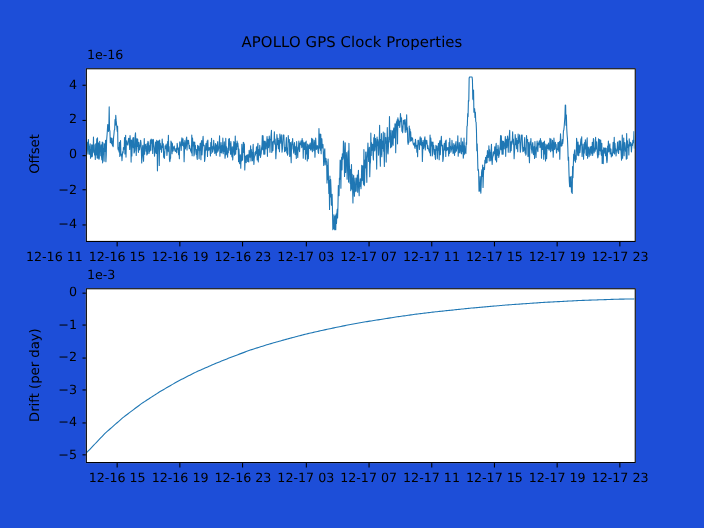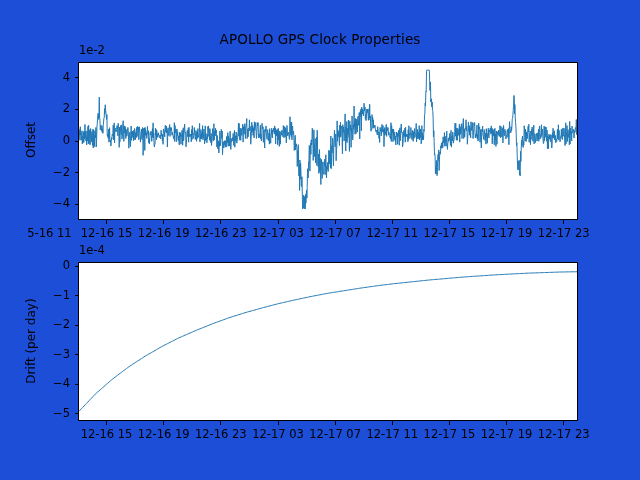--- a/index.html
+++ b/index.html
@@ -148,31 +148,31 @@
     stroke-linejoin: round;
   }
 </style>
 </head>
 <body>
 
 <div id="figure">
 
   <div class="fig-title">APOLLO GPS Clock Properties</div>
 
-  <div class="exp-label" id="exp-offset">1e-2</div>
+  <div class="exp-label" id="exp-offset">1e-16</div>
 
   <div class="ylabel" id="ylabel-offset">Offset</div>
 
   <div class="axes" id="axes-offset">
     <svg id="svg-offset" viewBox="0 0 500 158" preserveAspectRatio="none">
       <path id="offset-path" class="series-line" d="M0.00,66.95L0.33,67.65L0.67,74.62L1.00,78.19L1.33,64.58L1.67,72.83L2.00,71.46L2.33,78.17L2.67,70.73L3.00,68.57L3.34,81.91L3.67,74.60L4.00,80.14L4.34,69.43L4.67,80.64L5.00,79.86L5.34,69.48L5.67,76.72L6.00,62.29L6.34,75.50L6.67,69.51L7.00,78.97L7.34,74.92L7.67,82.95L8.01,68.69L8.34,78.91L8.67,72.34L9.01,64.03L9.34,81.71L9.67,63.17L10.01,81.84L10.34,67.65L10.67,68.76L11.01,82.89L11.34,81.84L11.67,66.39L12.01,72.23L12.34,72.42L12.68,79.65L13.01,69.51L13.34,80.42L13.68,83.42L14.01,66.94L14.34,86.14L14.68,67.68L15.01,78.27L15.34,73.18L15.68,84.72L16.01,68.66L16.34,72.84L16.68,75.75L17.01,65.27L17.34,85.01L17.68,78.62L18.01,65.05L18.35,61.02L18.68,56.29L19.01,50.96L19.35,51.30L19.68,57.16L20.01,54.22L20.35,34.62L20.68,55.92L21.01,56.79L21.35,67.62L21.68,65.33L22.01,62.97L22.35,67.88L22.68,68.70L23.02,63.63L23.35,70.40L23.68,66.67L24.02,71.23L24.35,62.66L24.68,59.77L25.02,55.89L25.35,55.52L25.68,46.21L26.02,51.49L26.35,42.33L26.68,47.04L27.02,50.34L27.35,53.63L27.69,57.19L28.02,52.36L28.35,73.07L28.69,74.36L29.02,72.00L29.35,76.18L29.69,67.15L30.02,80.20L30.35,77.51L30.69,65.52L31.02,77.17L31.35,79.83L31.69,78.17L32.02,84.14L32.35,79.34L32.69,75.69L33.02,77.13L33.36,71.98L33.69,72.65L34.02,73.63L34.36,62.92L34.69,77.97L35.02,70.70L35.36,60.67L35.69,80.84L36.02,67.37L36.36,65.90L36.69,68.77L37.02,68.94L37.36,69.77L37.69,67.57L38.03,63.61L38.36,63.47L38.69,64.23L39.03,73.78L39.36,61.10L39.69,65.48L40.03,65.42L40.36,85.44L40.69,65.10L41.03,79.81L41.36,69.84L41.69,66.09L42.03,63.18L42.36,72.16L42.70,62.73L43.03,77.07L43.36,76.21L43.70,74.71L44.03,61.23L44.36,58.49L44.70,67.09L45.03,79.36L45.36,68.24L45.70,63.72L46.03,70.95L46.36,64.37L46.70,72.69L47.03,76.50L47.36,67.20L47.70,70.75L48.03,74.16L48.37,71.95L48.70,69.28L49.03,65.28L49.37,67.72L49.70,75.04L50.03,86.27L50.37,80.00L50.70,72.08L51.03,69.94L51.37,79.08L51.70,84.67L52.03,73.42L52.37,63.80L52.70,78.24L53.04,69.51L53.37,72.36L53.70,68.96L54.04,75.35L54.37,71.22L54.70,78.81L55.04,68.07L55.37,78.01L55.70,66.31L56.04,67.08L56.37,71.92L56.70,77.55L57.04,70.49L57.37,75.77L57.71,68.69L58.04,65.07L58.37,74.51L58.71,64.25L59.04,65.62L59.37,67.94L59.71,65.05L60.04,77.60L60.37,64.49L60.71,64.80L61.04,69.24L61.37,72.80L61.71,80.12L62.04,75.28L62.37,72.34L62.71,66.98L63.04,76.82L63.38,77.52L63.71,65.31L64.04,66.14L64.38,93.49L64.71,76.59L65.04,66.29L65.38,72.67L65.71,65.78L66.04,88.58L66.38,65.22L66.71,72.52L67.04,68.46L67.38,73.72L67.71,70.64L68.05,76.45L68.38,73.04L68.71,64.26L69.05,68.93L69.38,72.21L69.71,68.66L70.05,80.87L70.38,76.04L70.71,82.07L71.05,77.28L71.38,70.32L71.71,72.33L72.05,73.11L72.38,68.88L72.72,73.50L73.05,79.37L73.38,74.88L73.72,66.51L74.05,75.22L74.38,60.67L74.72,75.88L75.05,71.19L75.38,83.32L75.72,85.07L76.05,81.99L76.38,81.92L76.72,66.00L77.05,72.68L77.38,67.24L77.72,77.70L78.05,68.29L78.39,75.35L78.72,75.18L79.05,71.67L79.39,72.63L79.72,70.65L80.05,73.74L80.39,75.02L80.72,75.57L81.05,74.37L81.39,72.83L81.72,76.16L82.05,76.91L82.39,68.10L82.72,70.60L83.06,73.88L83.39,72.90L83.72,78.72L84.06,72.19L84.39,82.36L84.72,66.93L85.06,66.83L85.39,70.32L85.72,69.63L86.06,74.80L86.39,66.32L86.72,63.00L87.06,69.65L87.39,70.17L87.73,63.90L88.06,70.87L88.39,67.69L88.73,85.10L89.06,74.60L89.39,65.70L89.73,73.37L90.06,72.54L90.39,69.26L90.73,64.05L91.06,62.34L91.39,74.38L91.73,65.35L92.06,68.77L92.39,67.99L92.73,65.39L93.06,68.68L93.40,73.08L93.73,70.25L94.06,72.93L94.40,73.17L94.73,75.37L95.06,74.34L95.40,77.12L95.73,60.48L96.06,79.50L96.40,63.30L96.73,68.55L97.06,70.64L97.40,66.98L97.73,79.74L98.07,78.08L98.40,67.03L98.73,73.61L99.07,70.21L99.40,75.87L99.73,78.45L100.07,73.85L100.40,80.57L100.73,82.98L101.07,69.88L101.40,72.99L101.73,74.56L102.07,70.77L102.40,82.25L102.74,73.00L103.07,74.48L103.40,68.13L103.74,70.30L104.07,83.28L104.40,67.31L104.74,65.63L105.07,78.76L105.40,73.35L105.74,65.83L106.07,61.78L106.40,70.20L106.74,70.62L107.07,70.01L107.40,84.88L107.74,82.51L108.07,76.89L108.41,70.53L108.74,68.19L109.07,74.34L109.41,74.39L109.74,65.98L110.07,80.20L110.41,65.08L110.74,74.98L111.07,73.05L111.41,72.32L111.74,74.23L112.07,72.09L112.41,73.57L112.74,79.81L113.08,67.45L113.41,77.55L113.74,63.52L114.08,72.81L114.41,70.97L114.74,76.37L115.08,74.59L115.41,73.37L115.74,65.34L116.08,70.17L116.41,72.90L116.74,77.48L117.08,74.59L117.41,68.38L117.75,75.65L118.08,79.36L118.41,69.65L118.75,76.49L119.08,68.94L119.41,66.43L119.75,75.36L120.08,73.55L120.41,72.22L120.75,70.27L121.08,61.22L121.41,79.95L121.75,72.52L122.08,76.50L122.41,67.38L122.75,72.99L123.08,77.05L123.42,70.13L123.75,75.28L124.08,63.39L124.42,77.82L124.75,71.88L125.08,75.57L125.42,66.85L125.75,74.42L126.08,81.97L126.42,78.63L126.75,63.64L127.08,78.58L127.42,71.33L127.75,77.74L128.09,75.67L128.42,80.86L128.75,72.40L129.09,76.83L129.42,64.24L129.75,68.43L130.09,63.74L130.42,74.47L130.75,68.33L131.09,78.29L131.42,66.43L131.75,73.07L132.09,78.11L132.42,80.75L132.76,71.44L133.09,83.49L133.42,78.52L133.76,75.04L134.09,66.51L134.42,67.77L134.76,79.09L135.09,74.84L135.42,61.49L135.76,78.08L136.09,72.64L136.42,68.70L136.76,73.91L137.09,66.07L137.42,71.06L137.76,68.00L138.09,71.30L138.43,85.02L138.76,73.49L139.09,78.86L139.43,86.90L139.76,80.51L140.09,78.80L140.43,91.16L140.76,80.52L141.09,84.36L141.43,69.07L141.76,79.22L142.09,83.72L142.43,76.57L142.76,67.30L143.10,67.42L143.43,76.54L143.76,68.91L144.10,92.79L144.43,84.69L144.76,79.83L145.10,83.78L145.43,85.99L145.76,79.25L146.10,82.51L146.43,78.62L146.76,84.83L147.10,84.76L147.43,78.79L147.77,85.24L148.10,74.51L148.43,77.96L148.77,81.00L149.10,80.87L149.43,70.49L149.77,84.31L150.10,73.99L150.43,79.62L150.77,76.76L151.10,84.19L151.43,75.38L151.77,68.96L152.10,81.97L152.43,87.52L152.77,81.32L153.10,80.53L153.44,76.31L153.77,79.14L154.10,75.54L154.44,77.53L154.77,71.41L155.10,75.60L155.44,83.44L155.77,71.31L156.10,68.20L156.44,85.22L156.77,78.60L157.10,73.77L157.44,79.01L157.77,69.88L158.11,73.70L158.44,81.16L158.77,78.86L159.11,77.56L159.44,72.58L159.77,70.46L160.11,61.02L160.44,74.08L160.77,61.20L161.11,69.95L161.44,78.22L161.77,65.95L162.11,76.87L162.44,78.28L162.78,66.20L163.11,70.67L163.44,73.33L163.78,67.56L164.11,67.67L164.44,61.98L164.78,80.15L165.11,64.42L165.44,65.32L165.78,72.15L166.11,68.18L166.44,61.44L166.78,65.87L167.11,76.45L167.44,64.39L167.78,64.47L168.11,60.48L168.45,56.27L168.78,76.49L169.11,74.70L169.45,66.64L169.78,74.85L170.11,67.64L170.45,65.91L170.78,66.85L171.11,57.53L171.45,68.86L171.78,64.17L172.11,69.60L172.45,82.27L172.78,76.08L173.12,71.34L173.45,59.97L173.78,65.36L174.12,69.44L174.45,63.44L174.78,73.22L175.12,65.64L175.45,70.48L175.78,75.85L176.12,59.52L176.45,68.29L176.78,66.42L177.12,63.53L177.45,60.31L177.79,68.96L178.12,76.41L178.45,73.26L178.79,66.37L179.12,60.50L179.45,63.44L179.79,60.42L180.12,70.45L180.45,75.88L180.79,72.09L181.12,75.30L181.45,74.08L181.79,67.33L182.12,62.82L182.45,76.95L182.79,72.26L183.12,79.07L183.46,77.86L183.79,61.04L184.12,66.51L184.46,66.90L184.79,64.66L185.12,80.29L185.46,73.91L185.79,67.42L186.12,78.45L186.46,86.06L186.79,70.17L187.12,66.79L187.46,69.45L187.79,63.84L188.13,73.22L188.46,74.03L188.79,77.31L189.13,69.35L189.46,67.48L189.79,72.06L190.13,78.53L190.46,76.08L190.79,71.13L191.13,82.19L191.46,66.50L191.79,75.02L192.13,76.49L192.46,81.27L192.80,71.61L193.13,71.90L193.46,66.11L193.80,74.09L194.13,75.92L194.46,67.79L194.80,69.65L195.13,68.04L195.46,65.91L195.80,68.77L196.13,72.12L196.46,63.69L196.80,71.36L197.13,65.80L197.46,81.92L197.80,67.60L198.13,67.77L198.47,73.85L198.80,71.11L199.13,67.28L199.47,82.79L199.80,68.63L200.13,66.15L200.47,77.97L200.80,71.75L201.13,84.48L201.47,68.84L201.80,71.03L202.13,82.25L202.47,72.07L202.80,69.55L203.14,71.58L203.47,72.95L203.80,67.94L204.14,73.84L204.47,74.48L204.80,72.85L205.14,63.45L205.47,67.37L205.80,75.81L206.14,64.26L206.47,71.22L206.80,71.81L207.14,74.91L207.47,65.48L207.81,68.98L208.14,80.99L208.47,73.10L208.81,63.23L209.14,68.85L209.47,73.74L209.81,72.97L210.14,70.13L210.47,70.73L210.81,72.87L211.14,76.71L211.47,77.43L211.81,54.44L212.14,69.24L212.47,72.69L212.81,59.65L213.14,74.57L213.48,59.84L213.81,77.83L214.14,65.34L214.48,63.86L214.81,72.40L215.14,70.34L215.48,69.16L215.81,78.03L216.14,88.58L216.48,83.42L216.81,75.24L217.14,73.25L217.48,88.12L217.81,84.24L218.15,81.84L218.48,84.48L218.81,85.04L219.15,104.78L219.48,88.71L219.81,101.56L220.15,82.70L220.48,100.48L220.81,114.36L221.15,102.53L221.48,129.04L221.81,98.21L222.15,117.63L222.48,101.42L222.82,109.63L223.15,125.02L223.48,125.24L223.82,115.20L224.15,129.60L224.48,147.73L224.82,143.85L225.15,146.83L225.48,133.86L225.82,138.56L226.15,147.73L226.48,136.22L226.82,134.95L227.15,147.73L227.48,133.23L227.82,142.00L228.15,133.05L228.49,128.79L228.82,136.89L229.15,126.10L229.49,107.11L229.82,114.50L230.15,116.37L230.49,100.13L230.82,101.29L231.15,83.59L231.49,85.93L231.82,109.47L232.15,85.91L232.49,81.13L232.82,92.58L233.16,77.81L233.49,83.03L233.82,81.54L234.16,66.07L234.49,67.62L234.82,80.07L235.16,98.70L235.49,86.48L235.82,67.70L236.16,94.92L236.49,83.06L236.82,81.98L237.16,76.54L237.49,101.18L237.83,87.39L238.16,86.09L238.49,75.20L238.83,103.86L239.16,68.04L239.49,85.36L239.83,95.21L240.16,104.91L240.49,92.38L240.83,111.87L241.16,100.57L241.49,87.67L241.83,110.30L242.16,96.56L242.49,108.88L242.83,123.05L243.16,101.30L243.50,97.69L243.83,110.27L244.16,116.95L244.50,108.64L244.83,100.05L245.16,110.43L245.50,112.70L245.83,111.64L246.16,100.24L246.50,103.80L246.83,97.33L247.16,113.12L247.50,101.18L247.83,92.96L248.17,105.43L248.50,116.48L248.83,104.23L249.17,107.89L249.50,100.82L249.83,101.19L250.17,109.91L250.50,102.79L250.83,88.36L251.17,102.26L251.50,98.97L251.83,88.89L252.17,102.47L252.50,106.13L252.84,73.98L253.17,107.16L253.50,103.97L253.84,83.63L254.17,90.89L254.50,76.22L254.84,76.21L255.17,93.90L255.50,104.09L255.84,82.14L256.17,77.07L256.50,67.95L256.84,77.20L257.17,84.92L257.51,75.78L257.84,71.83L258.17,98.96L258.51,87.45L258.84,85.17L259.17,58.63L259.51,79.28L259.84,67.66L260.17,74.64L260.51,74.49L260.84,68.98L261.17,78.98L261.51,83.57L261.84,63.12L262.17,75.31L262.51,60.00L262.84,74.43L263.18,64.53L263.51,63.78L263.84,67.30L264.18,76.70L264.51,91.88L264.84,62.42L265.18,70.44L265.51,64.69L265.84,67.29L266.18,79.03L266.51,70.76L266.84,66.18L267.18,51.55L267.51,76.78L267.85,89.18L268.18,64.78L268.51,78.71L268.85,59.25L269.18,80.54L269.51,70.56L269.85,65.97L270.18,72.91L270.51,57.73L270.85,75.55L271.18,75.37L271.51,89.51L271.85,58.60L272.18,68.00L272.52,66.34L272.85,62.76L273.18,85.43L273.52,66.21L273.85,70.77L274.18,53.62L274.52,76.57L274.85,78.03L275.18,72.48L275.52,62.41L275.85,66.99L276.18,43.55L276.52,64.52L276.85,58.85L277.18,72.21L277.52,56.15L277.85,69.72L278.19,71.42L278.52,65.75L278.85,56.70L279.19,67.41L279.52,70.01L279.85,55.80L280.19,53.97L280.52,63.11L280.85,63.09L281.19,50.16L281.52,50.28L281.85,76.91L282.19,59.30L282.52,48.31L282.86,54.00L283.19,46.46L283.52,68.63L283.86,44.66L284.19,51.41L284.52,46.82L284.86,51.60L285.19,48.09L285.52,53.53L285.86,49.80L286.19,40.76L286.52,45.22L286.86,48.36L287.19,44.72L287.53,56.92L287.86,52.14L288.19,58.29L288.53,53.67L288.86,46.95L289.19,49.27L289.53,50.40L289.86,46.58L290.19,51.66L290.53,58.04L290.86,54.12L291.19,46.35L291.53,55.69L291.86,41.80L292.19,57.71L292.53,53.73L292.86,66.59L293.20,69.09L293.53,66.76L293.86,67.45L294.20,52.28L294.53,59.72L294.86,55.02L295.20,66.22L295.53,57.52L295.86,65.28L296.20,65.80L296.53,62.95L296.86,64.54L297.20,63.17L297.53,66.84L297.87,68.68L298.20,69.75L298.53,69.05L298.87,67.98L299.20,71.74L299.53,72.90L299.87,64.48L300.20,67.33L300.53,70.93L300.87,70.25L301.20,76.36L301.53,70.08L301.87,80.48L302.20,65.26L302.54,65.36L302.87,69.01L303.20,68.48L303.54,73.79L303.87,65.44L304.20,62.22L304.54,68.97L304.87,69.58L305.20,63.39L305.54,70.43L305.87,67.31L306.20,84.77L306.54,74.32L306.87,65.45L307.20,73.16L307.54,72.36L307.87,69.11L308.21,63.92L308.54,62.23L308.87,74.29L309.21,65.27L309.54,68.70L309.87,67.94L310.21,65.34L310.54,68.64L310.87,73.05L311.21,70.23L311.54,72.91L311.87,73.15L312.21,75.35L312.54,74.32L312.88,77.11L313.21,60.47L313.54,79.49L313.88,63.29L314.21,68.54L314.54,70.63L314.88,66.98L315.21,79.74L315.54,78.08L315.88,67.03L316.21,73.60L316.54,70.21L316.88,75.86L317.21,78.45L317.55,73.85L317.88,80.57L318.21,82.98L318.55,69.88L318.88,72.99L319.21,74.56L319.55,70.76L319.88,82.25L320.21,73.00L320.55,74.48L320.88,68.13L321.21,70.29L321.55,83.27L321.88,67.31L322.21,65.63L322.55,78.75L322.88,73.35L323.22,65.83L323.55,61.78L323.88,70.20L324.22,70.62L324.55,70.01L324.88,84.88L325.22,82.51L325.55,76.89L325.88,70.53L326.22,68.19L326.55,74.34L326.88,74.39L327.22,65.98L327.55,80.20L327.89,65.08L328.22,74.98L328.55,73.05L328.89,72.32L329.22,74.23L329.55,72.09L329.89,73.57L330.22,79.81L330.55,67.45L330.89,77.55L331.22,63.52L331.55,72.81L331.89,70.97L332.22,76.37L332.56,74.59L332.89,73.37L333.22,65.34L333.56,70.17L333.89,72.90L334.22,77.48L334.56,74.59L334.89,68.38L335.22,75.65L335.56,79.36L335.89,69.65L336.22,76.49L336.56,68.94L336.89,66.43L337.22,75.36L337.56,73.55L337.89,72.22L338.23,70.27L338.56,61.22L338.89,79.95L339.23,72.52L339.56,76.50L339.89,67.38L340.23,72.99L340.56,77.05L340.89,70.13L341.23,75.28L341.56,63.39L341.89,77.81L342.23,71.87L342.56,75.55L342.90,66.82L343.23,74.37L343.56,81.89L343.90,78.49L344.23,63.40L344.56,78.18L344.90,70.65L345.23,76.59L345.56,73.76L345.90,77.73L346.23,67.42L346.56,69.12L346.90,52.72L347.23,51.81L347.57,40.65L347.90,43.60L348.23,28.66L348.57,29.30L348.90,8.26L349.23,7.11L349.57,7.11L349.90,7.11L350.23,7.11L350.57,7.11L350.90,7.11L351.23,7.11L351.57,7.11L351.90,10.02L352.23,27.15L352.57,28.08L352.90,19.17L353.24,39.49L353.57,37.26L353.90,36.23L354.24,44.33L354.57,39.55L354.90,47.95L355.24,48.76L355.57,56.40L355.90,74.92L356.24,68.57L356.57,79.36L356.90,92.93L357.24,91.94L357.57,95.30L357.91,112.19L358.24,105.35L358.57,112.10L358.91,98.71L359.24,109.73L359.57,114.08L359.91,105.87L360.24,94.75L360.57,92.43L360.91,98.72L361.24,88.05L361.57,108.90L361.91,97.89L362.24,90.38L362.58,92.00L362.91,92.23L363.24,83.88L363.58,85.85L363.91,80.97L364.24,86.45L364.58,85.84L364.91,79.49L365.24,85.69L365.58,74.79L365.91,78.13L366.24,81.10L366.58,80.93L366.91,70.52L367.24,84.33L367.58,74.00L367.91,79.63L368.25,76.77L368.58,84.19L368.91,75.38L369.25,68.96L369.58,81.97L369.91,87.52L370.25,81.32L370.58,80.53L370.91,76.31L371.25,79.14L371.58,75.54L371.91,77.53L372.25,71.41L372.58,75.60L372.92,83.44L373.25,71.31L373.58,68.20L373.92,85.22L374.25,78.60L374.58,73.77L374.92,79.01L375.25,69.88L375.58,73.70L375.92,81.16L376.25,78.86L376.58,77.56L376.92,72.58L377.25,70.46L377.59,61.02L377.92,74.08L378.25,61.20L378.59,69.95L378.92,78.22L379.25,65.95L379.59,76.87L379.92,78.28L380.25,66.20L380.59,70.67L380.92,73.33L381.25,67.56L381.59,67.67L381.92,61.98L382.25,80.15L382.59,64.42L382.92,65.32L383.26,72.15L383.59,68.18L383.92,61.44L384.26,65.87L384.59,76.45L384.92,64.39L385.26,64.47L385.59,60.48L385.92,56.27L386.26,76.49L386.59,74.70L386.92,66.64L387.26,74.85L387.59,67.64L387.93,65.91L388.26,66.85L388.59,57.53L388.93,68.86L389.26,64.17L389.59,69.60L389.93,82.27L390.26,76.08L390.59,71.34L390.93,59.97L391.26,65.36L391.59,69.44L391.93,63.44L392.26,73.22L392.60,65.64L392.93,70.48L393.26,75.85L393.60,59.52L393.93,68.29L394.26,66.42L394.60,63.53L394.93,60.31L395.26,68.96L395.60,76.41L395.93,73.26L396.26,66.37L396.60,60.50L396.93,63.44L397.26,60.42L397.60,70.45L397.93,75.88L398.27,72.09L398.60,75.30L398.93,74.08L399.27,67.33L399.60,62.82L399.93,76.95L400.27,72.26L400.60,79.07L400.93,77.86L401.27,61.04L401.60,66.51L401.93,66.90L402.27,64.66L402.60,80.29L402.94,73.91L403.27,67.42L403.60,78.45L403.94,86.06L404.27,70.17L404.60,66.79L404.94,69.45L405.27,63.84L405.60,73.22L405.94,74.03L406.27,77.31L406.60,69.35L406.94,67.48L407.27,72.06L407.61,78.53L407.94,76.08L408.27,71.13L408.61,82.19L408.94,66.50L409.27,75.02L409.61,76.49L409.94,81.27L410.27,71.61L410.61,71.90L410.94,66.11L411.27,74.09L411.61,75.92L411.94,67.79L412.27,69.65L412.61,68.04L412.94,65.91L413.28,68.77L413.61,72.12L413.94,63.69L414.28,71.36L414.61,65.80L414.94,81.92L415.28,67.60L415.61,67.77L415.94,73.85L416.28,71.11L416.61,67.28L416.94,82.79L417.28,68.63L417.61,66.15L417.95,77.97L418.28,71.75L418.61,84.48L418.95,68.84L419.28,71.03L419.61,82.25L419.95,72.07L420.28,69.55L420.61,71.58L420.95,72.95L421.28,67.94L421.61,73.84L421.95,74.48L422.28,72.85L422.62,63.45L422.95,67.37L423.28,75.81L423.62,64.26L423.95,71.22L424.28,71.81L424.62,74.91L424.95,65.48L425.28,68.98L425.62,80.99L425.95,73.10L426.28,63.23L426.62,68.84L426.95,73.74L427.28,72.97L427.62,67.18L427.95,70.01L428.29,69.24L428.62,76.97L428.95,75.07L429.29,73.24L429.62,73.83L429.95,67.43L430.29,67.48L430.62,75.40L430.95,72.62L431.29,66.45L431.62,82.79L431.95,68.83L432.29,59.36L432.62,66.30L432.96,70.84L433.29,68.80L433.62,70.33L433.96,64.57L434.29,68.45L434.62,65.35L434.96,56.53L435.29,56.04L435.62,52.94L435.96,48.34L436.29,43.86L436.62,32.94L436.96,33.05L437.29,51.43L437.63,42.13L437.96,54.37L438.29,60.24L438.63,64.10L438.96,72.35L439.29,83.62L439.63,80.82L439.96,93.79L440.29,102.98L440.63,108.08L440.96,99.31L441.29,100.34L441.63,108.33L441.96,98.49L442.29,113.07L442.63,110.88L442.96,114.34L443.30,89.53L443.63,99.84L443.96,89.28L444.30,78.30L444.63,84.15L444.96,75.96L445.30,74.07L445.63,81.31L445.96,85.62L446.30,79.52L446.63,82.90L446.96,63.52L447.30,67.01L447.63,72.83L447.97,79.16L448.30,67.02L448.63,74.78L448.97,79.46L449.30,69.79L449.63,72.56L449.97,76.76L450.30,74.07L450.63,67.15L450.97,64.06L451.30,69.64L451.63,62.07L451.97,80.36L452.30,72.51L452.64,75.28L452.97,68.89L453.30,82.80L453.64,74.85L453.97,77.28L454.30,67.35L454.64,73.34L454.97,64.84L455.30,70.91L455.64,78.91L455.97,79.37L456.30,66.92L456.64,62.97L456.97,81.97L457.30,73.19L457.64,71.60L457.97,72.93L458.31,80.57L458.64,78.67L458.97,74.35L459.31,71.30L459.64,73.45L459.97,79.07L460.31,71.08L460.64,71.38L460.97,77.21L461.31,67.17L461.64,79.31L461.97,74.41L462.31,63.76L462.64,64.73L462.98,77.05L463.31,72.46L463.64,74.05L463.98,75.40L464.31,62.56L464.64,73.54L464.98,70.23L465.31,66.83L465.64,73.17L465.98,78.86L466.31,81.61L466.64,80.39L466.98,63.99L467.31,78.75L467.65,71.30L467.98,64.59L468.31,74.44L468.65,75.23L468.98,65.03L469.31,77.72L469.65,79.31L469.98,68.13L470.31,86.71L470.65,74.34L470.98,76.53L471.31,86.83L471.65,72.19L471.98,72.77L472.31,73.35L472.65,77.22L472.98,72.36L473.32,79.66L473.65,78.59L473.98,72.80L474.32,82.48L474.65,86.09L474.98,83.24L475.32,70.72L475.65,75.52L475.98,66.11L476.32,76.14L476.65,75.09L476.98,71.22L477.32,68.67L477.65,77.94L477.99,73.14L478.32,73.53L478.65,80.75L478.99,77.09L479.32,78.58L479.65,79.68L479.99,75.10L480.32,67.29L480.65,77.02L480.99,75.11L481.32,62.56L481.65,78.02L481.99,68.22L482.32,72.63L482.66,73.19L482.99,79.89L483.32,74.63L483.66,74.55L483.99,73.93L484.32,66.98L484.66,75.97L484.99,76.77L485.32,77.50L485.66,66.45L485.99,65.76L486.32,73.84L486.66,74.25L486.99,66.01L487.32,72.36L487.66,78.21L487.99,83.63L488.33,78.74L488.66,60.56L488.99,81.86L489.33,70.53L489.66,73.44L489.99,63.37L490.33,79.50L490.66,71.10L490.99,67.37L491.33,70.95L491.66,75.32L491.99,74.09L492.33,82.89L492.66,59.15L493.00,82.09L493.33,65.86L493.66,71.85L494.00,69.54L494.33,69.65L494.66,78.91L495.00,63.89L495.33,69.40L495.66,70.59L496.00,68.97L496.33,67.13L496.66,69.65L497.00,76.04L497.33,71.64L497.67,68.38L498.00,70.18L498.33,65.38L498.67,66.38L499.00,67.67L499.33,57.27L499.67,72.60L500.00,65.60"></path>
     </svg>
   </div>
 
-  <div class="exp-label" id="exp-drift">1e-4</div>
+  <div class="exp-label" id="exp-drift">1e-3</div>
 
   <div class="ylabel" id="ylabel-drift">Drift (per day)</div>
 
   <div class="axes" id="axes-drift">
     <svg id="svg-drift" viewBox="0 0 500 159" preserveAspectRatio="none">
       <path id="drift-path" class="series-line-thin" d="M0.00,150.17L1.25,148.84L2.51,147.51L3.76,146.18L5.01,144.85L6.27,143.53L7.52,142.20L8.77,140.87L10.03,139.54L11.28,138.21L12.53,136.88L13.78,135.56L15.04,134.23L16.29,132.90L17.54,131.73L18.80,130.62L20.05,129.51L21.30,128.40L22.56,127.30L23.81,126.19L25.06,125.08L26.32,123.98L27.57,122.87L28.82,121.76L30.08,120.66L31.33,119.55L32.58,118.44L33.83,117.40L35.09,116.45L36.34,115.49L37.59,114.54L38.85,113.59L40.10,112.64L41.35,111.69L42.61,110.73L43.86,109.78L45.11,108.83L46.37,107.88L47.62,106.93L48.87,105.97L50.13,105.03L51.38,104.22L52.63,103.40L53.88,102.58L55.14,101.76L56.39,100.94L57.64,100.12L58.90,99.30L60.15,98.48L61.40,97.66L62.66,96.84L63.91,96.02L65.16,95.21L66.42,94.39L67.67,93.64L68.92,92.91L70.18,92.18L71.43,91.45L72.68,90.72L73.93,89.98L75.19,89.25L76.44,88.52L77.69,87.79L78.95,87.06L80.20,86.33L81.45,85.60L82.71,84.87L83.96,84.18L85.21,83.54L86.47,82.90L87.72,82.26L88.97,81.62L90.23,80.97L91.48,80.33L92.73,79.69L93.98,79.05L95.24,78.41L96.49,77.76L97.74,77.12L99.00,76.48L100.25,75.86L101.50,75.30L102.76,74.75L104.01,74.20L105.26,73.64L106.52,73.09L107.77,72.54L109.02,71.98L110.28,71.43L111.53,70.87L112.78,70.32L114.04,69.77L115.29,69.21L116.54,68.66L117.79,68.15L119.05,67.64L120.30,67.13L121.55,66.62L122.81,66.11L124.06,65.60L125.31,65.09L126.57,64.58L127.82,64.07L129.07,63.56L130.33,63.06L131.58,62.55L132.83,62.04L134.09,61.55L135.34,61.09L136.59,60.62L137.84,60.16L139.10,59.69L140.35,59.23L141.60,58.76L142.86,58.30L144.11,57.84L145.36,57.37L146.62,56.91L147.87,56.44L149.12,55.98L150.38,55.53L151.63,55.13L152.88,54.73L154.14,54.33L155.39,53.94L156.64,53.54L157.89,53.14L159.15,52.74L160.40,52.34L161.65,51.94L162.91,51.55L164.16,51.15L165.41,50.75L166.67,50.35L167.92,50.00L169.17,49.64L170.43,49.29L171.68,48.93L172.93,48.58L174.19,48.22L175.44,47.87L176.69,47.52L177.94,47.16L179.20,46.81L180.45,46.45L181.70,46.10L182.96,45.75L184.21,45.41L185.46,45.07L186.72,44.74L187.97,44.41L189.22,44.08L190.48,43.75L191.73,43.41L192.98,43.08L194.24,42.75L195.49,42.42L196.74,42.09L197.99,41.75L199.25,41.42L200.50,41.11L201.75,40.82L203.01,40.53L204.26,40.24L205.51,39.96L206.77,39.67L208.02,39.38L209.27,39.09L210.53,38.80L211.78,38.52L213.03,38.23L214.29,37.94L215.54,37.65L216.79,37.37L218.05,37.10L219.30,36.84L220.55,36.57L221.80,36.31L223.06,36.04L224.31,35.77L225.56,35.51L226.82,35.24L228.07,34.98L229.32,34.71L230.58,34.45L231.83,34.18L233.08,33.91L234.34,33.67L235.59,33.42L236.84,33.18L238.10,32.94L239.35,32.69L240.60,32.45L241.85,32.21L243.11,31.96L244.36,31.72L245.61,31.47L246.87,31.23L248.12,30.99L249.37,30.74L250.63,30.52L251.88,30.32L253.13,30.12L254.39,29.92L255.64,29.73L256.89,29.53L258.15,29.33L259.40,29.13L260.65,28.93L261.90,28.73L263.16,28.53L264.41,28.33L265.66,28.13L266.92,27.93L268.17,27.73L269.42,27.53L270.68,27.33L271.93,27.14L273.18,26.94L274.44,26.74L275.69,26.54L276.94,26.34L278.20,26.14L279.45,25.94L280.70,25.74L281.95,25.54L283.21,25.34L284.46,25.16L285.71,24.99L286.97,24.81L288.22,24.63L289.47,24.45L290.73,24.28L291.98,24.10L293.23,23.92L294.49,23.75L295.74,23.57L296.99,23.39L298.25,23.21L299.50,23.04L300.75,22.87L302.01,22.72L303.26,22.56L304.51,22.41L305.76,22.25L307.02,22.10L308.27,21.94L309.52,21.79L310.78,21.63L312.03,21.48L313.28,21.32L314.54,21.17L315.79,21.01L317.04,20.87L318.30,20.73L319.55,20.60L320.80,20.47L322.06,20.33L323.31,20.20L324.56,20.07L325.81,19.94L327.07,19.80L328.32,19.67L329.57,19.54L330.83,19.40L332.08,19.27L333.33,19.14L334.59,19.01L335.84,18.87L337.09,18.74L338.35,18.61L339.60,18.47L340.85,18.34L342.11,18.21L343.36,18.08L344.61,17.94L345.86,17.81L347.12,17.68L348.37,17.54L349.62,17.41L350.88,17.29L352.13,17.18L353.38,17.07L354.64,16.96L355.89,16.85L357.14,16.74L358.40,16.63L359.65,16.52L360.90,16.41L362.16,16.30L363.41,16.19L364.66,16.08L365.91,15.97L367.17,15.86L368.42,15.75L369.67,15.63L370.93,15.52L372.18,15.41L373.43,15.30L374.69,15.19L375.94,15.08L377.19,14.97L378.45,14.86L379.70,14.75L380.95,14.64L382.21,14.53L383.46,14.42L384.71,14.33L385.96,14.24L387.22,14.15L388.47,14.06L389.72,13.98L390.98,13.89L392.23,13.80L393.48,13.71L394.74,13.62L395.99,13.53L397.24,13.44L398.50,13.36L399.75,13.27L401.00,13.18L402.26,13.09L403.51,13.00L404.76,12.91L406.02,12.82L407.27,12.74L408.52,12.65L409.77,12.56L411.03,12.47L412.28,12.38L413.53,12.29L414.79,12.21L416.04,12.12L417.29,12.04L418.55,11.97L419.80,11.91L421.05,11.84L422.31,11.77L423.56,11.71L424.81,11.64L426.07,11.57L427.32,11.51L428.57,11.44L429.82,11.37L431.08,11.31L432.33,11.24L433.58,11.18L434.84,11.11L436.09,11.04L437.34,10.98L438.60,10.91L439.85,10.84L441.10,10.78L442.36,10.71L443.61,10.64L444.86,10.58L446.12,10.51L447.37,10.45L448.62,10.38L449.87,10.31L451.13,10.27L452.38,10.22L453.63,10.18L454.89,10.13L456.14,10.09L457.39,10.04L458.65,10.00L459.90,9.96L461.15,9.91L462.41,9.87L463.66,9.82L464.91,9.78L466.17,9.73L467.42,9.69L468.67,9.65L469.92,9.60L471.18,9.56L472.43,9.51L473.68,9.47L474.94,9.42L476.19,9.38L477.44,9.34L478.70,9.29L479.95,9.25L481.20,9.20L482.46,9.16L483.71,9.12L484.96,9.10L486.22,9.08L487.47,9.05L488.72,9.03L489.97,9.01L491.23,8.99L492.48,8.97L493.73,8.94L494.99,8.92L496.24,8.90L497.49,8.88L498.75,8.86L500.00,8.83"></path>
     </svg>
   </div>
 
 
@@ -228,16 +228,16 @@
       <div class="xtickmark" style="left: 448.929px; top: 421px;"></div>
       <div class="xtick" style="left: 449.429px; top: 427px;">12-17 15</div>
       <div class="xtickmark" style="left: 506.071px; top: 220px;"></div>
       <div class="xtick" style="left: 506.571px; top: 226px;">12-17 19</div>
       <div class="xtickmark" style="left: 506.071px; top: 421px;"></div>
       <div class="xtick" style="left: 506.571px; top: 427px;">12-17 19</div>
       <div class="xtickmark" style="left: 563.214px; top: 220px;"></div>
       <div class="xtick" style="left: 563.714px; top: 226px;">12-17 23</div>
       <div class="xtickmark" style="left: 563.214px; top: 421px;"></div>
       <div class="xtick" style="left: 563.714px; top: 427px;">12-17 23</div>
-      <div class="xtick" style="left: 49.4286px; top: 226px; overflow: hidden;">5-16 11</div>
+      <div class="xtick" style="left: 49.4286px; top: 226px; overflow: hidden;">12-16 11</div>
     </div>
 
 </div>
 
 </body></html>

